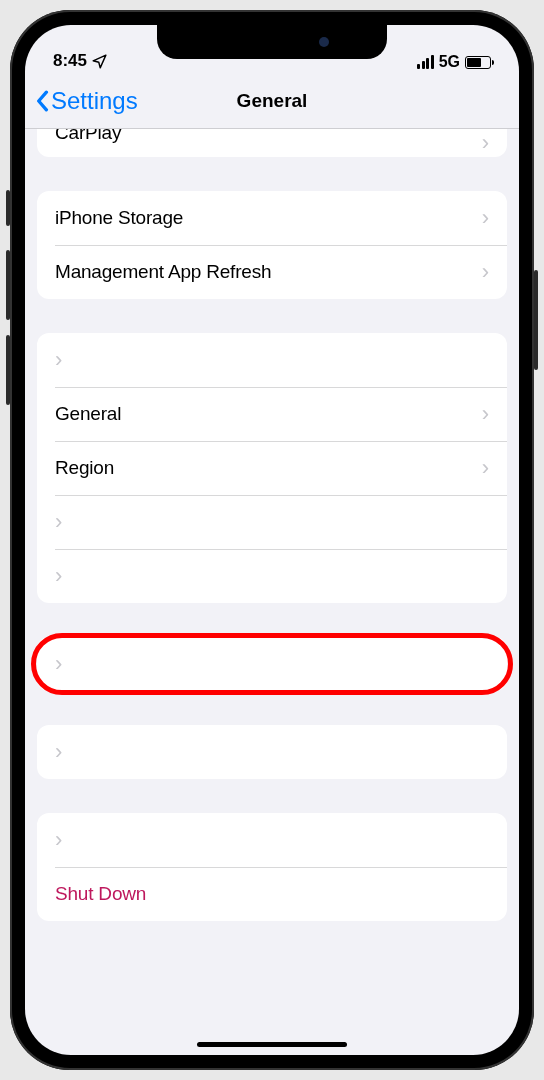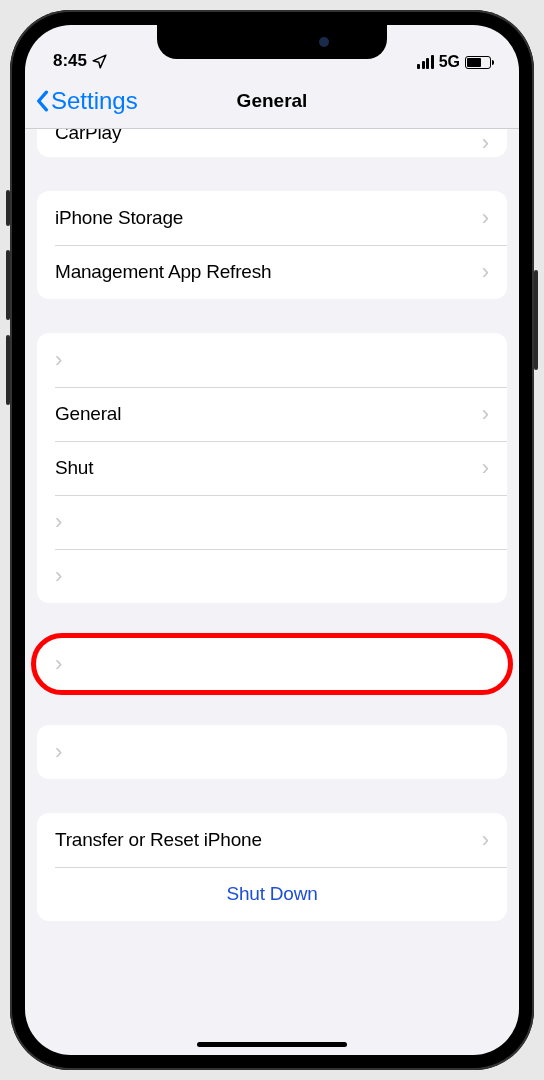--- a/index.html
+++ b/index.html
@@ -131,21 +131,21 @@
     left: 18px; right: 0; top: 0;
     height: 0.5px;
     background: rgba(60,60,67,0.2);
   }
   .row-label {
     flex: 1;
     font-size: 19px;
     color: #000;
     letter-spacing: -0.2px;
   }
-  .row-label.link { color: #1d4ed8; text-align: center; }
+  .row-label.link { color: #be185d; }
   .chevron {
     color: #c7c7cc;
     font-size: 22px;
     font-weight: 400;
   }
   .row.partial { min-height: 28px; }
   .row.partial .row-label { margin-top: -20px; }
   .highlight-wrap {
     position: relative;
     margin-top: 34px;
@@ -235,21 +235,21 @@
 
       <div class="group">
         <div class="row">
           <span class="chevron">›</span>
         </div>
         <div class="row">
           <span class="row-label">General</span>
           <span class="chevron">›</span>
         </div>
         <div class="row">
-          <span class="row-label">Shut</span>
+          <span class="row-label">Region</span>
           <span class="chevron">›</span>
         </div>
         <div class="row">
           <span class="chevron">›</span>
         </div>
         <div class="row">
           <span class="chevron">›</span>
         </div>
       </div>
 
@@ -263,21 +263,20 @@
       </div>
 
       <div class="group">
         <div class="row">
           <span class="chevron">›</span>
         </div>
       </div>
 
       <div class="group">
         <div class="row">
-          <span class="row-label">Transfer or Reset iPhone</span>
           <span class="chevron">›</span>
         </div>
         <div class="row">
           <span class="row-label link">Shut Down</span>
         </div>
       </div>
 
     </div>
 
     <div class="home-indicator"></div>

